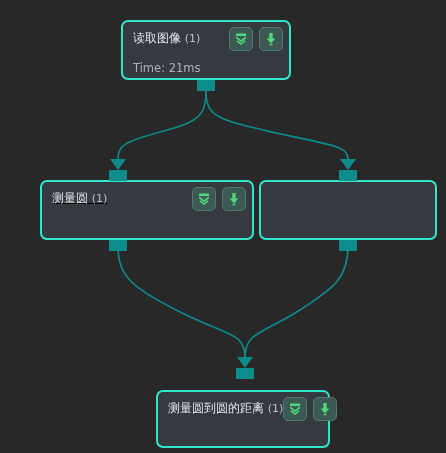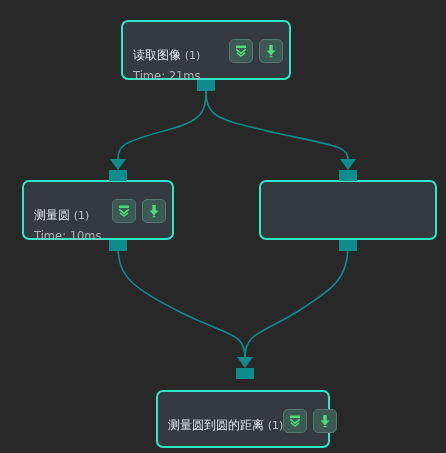--- a/index.html
+++ b/index.html
@@ -27,23 +27,23 @@
     position: absolute;
     box-sizing: border-box;
     background: #343a40;
     border: 2px solid #2ee6c8;
     border-radius: 7px;
     z-index: 5;
   }
   .node-head {
     position: relative;
     display: flex;
-    align-items: flex-end;
+    align-items: center;
     height: 33px;
-    padding: 8px 6px 0 10px;
+    padding: 0 6px 0 10px;
   }
   .node-title {
     color: #e4e7ea;
     font-size: 12px;
     line-height: 14px;
     white-space: nowrap;
     letter-spacing: 0px;
   }
   .node-title .idx {
     color: #b9c0c7;
@@ -138,42 +138,39 @@
       </div>
     </div>
     <div class="node-body">
       <div class="node-time">Time: 21ms</div>
     </div>
   </div>
   <div class="port-out" style="left:197px; top:80px;"></div>
 
   <div class="port-arrow" style="left:110px; top:159px;"></div>
   <div class="port-in" style="left:109px; top:170px;"></div>
-  <div class="node" style="left:22px; top:180px; width:152px; height:60px;">
+  <div class="node" style="left:40px; top:180px; width:214px; height:60px;text-decoration:underline;">
     <div class="node-head">
       <div class="node-title"><span>测量圆</span> <span class="idx">(1)</span></div>
       <div class="head-btns">
         <div class="hbtn">
           <svg width="16" height="16" viewBox="0 0 16 16">
               <rect x="3" y="2.5" width="10" height="2.6" fill="#4fd97a"></rect>
               <path d="M3.2 6.4 L8 10.2 L12.8 6.4" fill="none" stroke="#4fd97a" stroke-width="1.7"></path>
               <path d="M3.9 9.8 L8 13 L12.1 9.8" fill="none" stroke="#4fd97a" stroke-width="1.5"></path>
             </svg>
         </div>
         <div class="hbtn">
           <svg width="16" height="16" viewBox="0 0 16 16">
               <rect x="6.3" y="2" width="3.4" height="6" fill="#4fd97a"></rect>
               <path d="M3.6 7.4 L8 12.4 L12.4 7.4 Z" fill="#4fd97a"></path>
               <rect x="6.6" y="12.8" width="2.8" height="1.4" fill="#4fd97a"></rect>
             </svg>
         </div>
       </div>
-    </div>
-    <div class="node-body">
-      <div class="node-time">Time: 10ms</div>
     </div>
   </div>
   <div class="port-out" style="left:109px; top:240px;"></div>
 
   <div class="port-arrow" style="left:340px; top:159px;"></div>
   <div class="port-in" style="left:339px; top:170px;"></div>
   <div class="node" style="left:259px; top:180px; width:178px; height:60px;">
   </div>
   <div class="port-out" style="left:339px; top:240px;"></div>
 

